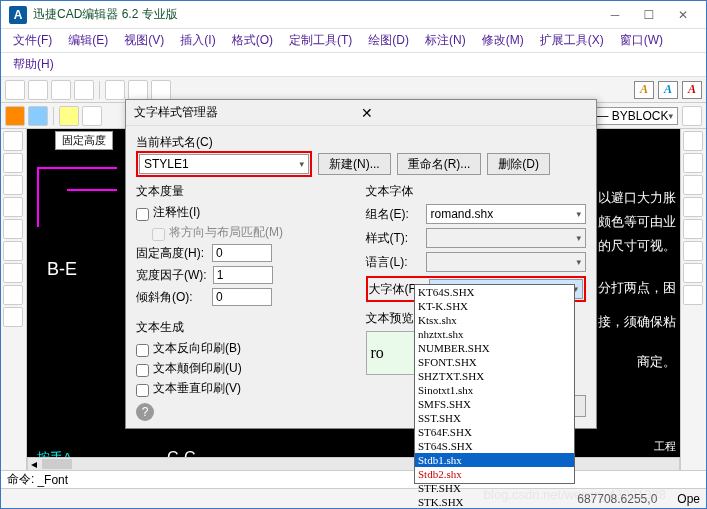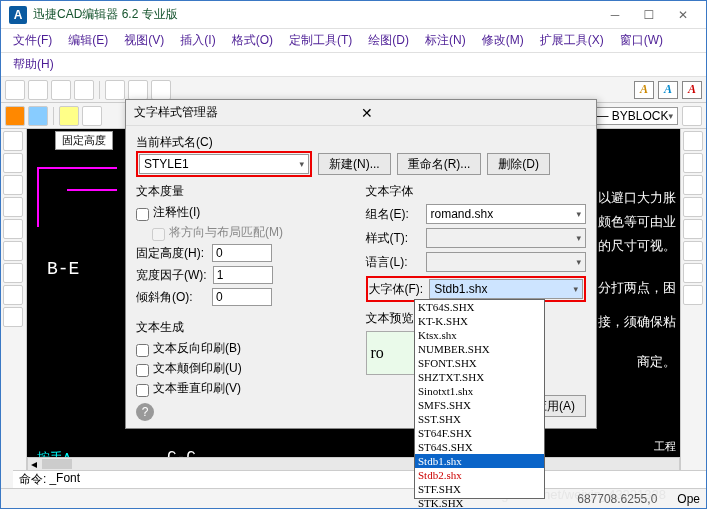--- a/index.html
+++ b/index.html
@@ -15,21 +15,21 @@
 .toolbar{height:26px;background:#f4f4f4;border-bottom:1px solid #ccc;display:flex;align-items:center;padding:0 4px;gap:3px}
 .tool-icon{width:20px;height:20px;background:#fff;border:1px solid #ccc;border-radius:2px}
 .tool-sep{width:1px;height:18px;background:#ccc;margin:0 2px}
 .toolbar-right{margin-left:auto;display:flex;align-items:center;gap:4px}
 .byblock{border:1px solid #999;padding:1px 4px;background:#fff;min-width:60px;display:flex;align-items:center}
 .workspace{position:relative;height:380px;background:#000;display:flex}
 .left-tools{width:26px;background:#f4f4f4;border-right:1px solid #ccc;display:flex;flex-direction:column;gap:2px;padding:2px}
 .right-tools{width:26px;background:#f4f4f4;border-left:1px solid #ccc;display:flex;flex-direction:column;gap:2px;padding:2px;position:absolute;right:0;top:0;bottom:0}
 .canvas{flex:1;background:#000;position:relative;color:#fff}
 .canvas-tab{position:absolute;top:2px;left:28px;background:#fff;border:1px solid #999;padding:1px 6px;color:#000;font-size:11px}
-.cad-text{position:absolute;color:#fff;font-family:Liberation Mono, monospace}
+.cad-text{position:absolute;color:#fff;font-family:Liberation Sans, sans-serif}
 .cad-line{position:absolute;background:#f0f}
 .dialog{position:absolute;left:124px;top:98px;width:472px;height:330px;background:#f0f0f0;border:1px solid #888;box-shadow:2px 2px 8px rgba(0,0,0,.3);z-index:100}
 .dialog-title{height:26px;display:flex;align-items:center;padding:0 8px;border-bottom:1px solid #ddd}
 .dialog-title span{flex:1}
 .dialog-close{cursor:pointer;font-size:14px;padding:0 4px}
 .dialog-body{padding:8px 10px;position:relative}
 .field-row{display:flex;align-items:center;margin-bottom:4px;gap:6px}
 .field-label{min-width:70px}
 .red-box{border:2px solid #e00;padding:1px}
 .combo{height:20px;border:1px solid #999;background:#fff;display:flex;align-items:center;padding:6px 4px;cursor:pointer}
@@ -37,30 +37,30 @@
 .combo-arrow{margin-left:auto;font-size:9px;color:#555}
 .btn{height:22px;padding:0 10px;border:1px solid #999;background:#e9e9e9;cursor:pointer;display:inline-flex;align-items:center}
 .dialog-cols{display:flex;gap:9px;margin-top:6px}
 .col{flex:1}
 .group-title{font-size:12px;margin-bottom:4px}
 .chk{display:flex;align-items:flex-end;gap:4px;margin-bottom:3px}
 .chk input{margin:0}
 .num-input{width:60px;height:18px;border:1px solid #999;padding:0 3px;background:#fff}
 .preview-box{width:86px;height:44px;border:1px solid #aaa;background:#eafaea;display:flex;align-items:center;padding:0 4px;margin-top:2px;font-family:serif;font-size:16px;overflow:hidden}
 .help-icon{width:18px;height:18px;border-radius:50%;background:#999;color:#fff;display:flex;align-items:center;justify-content:center;margin-top:6px}
-.dropdown-list{position:absolute;left:413px;top:298px;width:131px;background:#fff;border:1px solid #666;z-index:200;max-height:200px}
+.dropdown-list{position:absolute;left:413px;top:283px;width:161px;background:#fff;border:1px solid #666;z-index:200;max-height:200px}
 .dropdown-item{height:14px;padding:0 3px;font-size:11px;line-height:14px;cursor:pointer;font-family:SimSun}
 .dropdown-item.selected{background:#0a64c8;color:#fff}
 .dropdown-item.red{color:#c00}
 .bottom-tabs{position:absolute;bottom:20px;left:26px;display:flex;gap:0}
 .btab{background:#fff;border:1px solid #888;padding:1px 8px;font-size:11px;color:#000}
 .btab.active{background:#ffa;font-weight:bold}
 .statusbar{height:20px;background:#f4f4f4;border-top:1px solid #ccc;display:flex;align-items:center;padding:0 6px;font-size:11px;position:absolute;bottom:0;left:0;right:0}
 .coords{margin-left:auto;color:#555}
-.cmdbar{position:absolute;bottom:20px;left:12px;right:0;height:18px;background:#fff;border-top:1px solid #ccc;display:flex;align-items:flex-start;padding:0 6px;font-size:11px}
+.cmdbar{position:absolute;bottom:20px;left:0;right:0;height:18px;background:#fff;border-top:1px solid #ccc;display:flex;align-items:center;padding:0 6px;font-size:11px}
 .scroll-h{position:absolute;bottom:38px;left:26px;right:26px;height:14px;background:#e8e8e8;border:1px solid #ccc;display:flex;align-items:center}
 .scroll-h .thumb{width:30px;height:10px;background:#ccc;margin-left:2px}
 .right-text{position:absolute;right:30px;color:#fff;font-family:SimSun;font-size:13px}
 .watermark{position:absolute;bottom:6px;right:40px;color:rgba(200,200,200,.3);font-size:13px;z-index:50}
 .text-icon{width:20px;height:18px;border:1px solid #888;background:#fff;display:inline-flex;align-items:center;justify-content:center;font-weight:bold;font-style:italic;font-family:serif}
 </style>
 </head>
 <body>
 
 <div class="titlebar">
@@ -263,20 +263,21 @@
         </div>
       </div>
     </div>
   </div>
 </div>
 
 <div class="dropdown-list" id="dd">
     <div class="dropdown-item">KT64S.SHX</div>
     <div class="dropdown-item">KT-K.SHX</div>
     <div class="dropdown-item">Ktsx.shx</div>
+    <div class="dropdown-item">nhztxt.shx</div>
     <div class="dropdown-item">NUMBER.SHX</div>
     <div class="dropdown-item">SFONT.SHX</div>
     <div class="dropdown-item">SHZTXT.SHX</div>
     <div class="dropdown-item">Sinotxt1.shx</div>
     <div class="dropdown-item">SMFS.SHX</div>
     <div class="dropdown-item">SST.SHX</div>
     <div class="dropdown-item">ST64F.SHX</div>
     <div class="dropdown-item">ST64S.SHX</div>
     <div class="dropdown-item selected">Stdb1.shx</div>
     <div class="dropdown-item red">Stdb2.shx</div>

